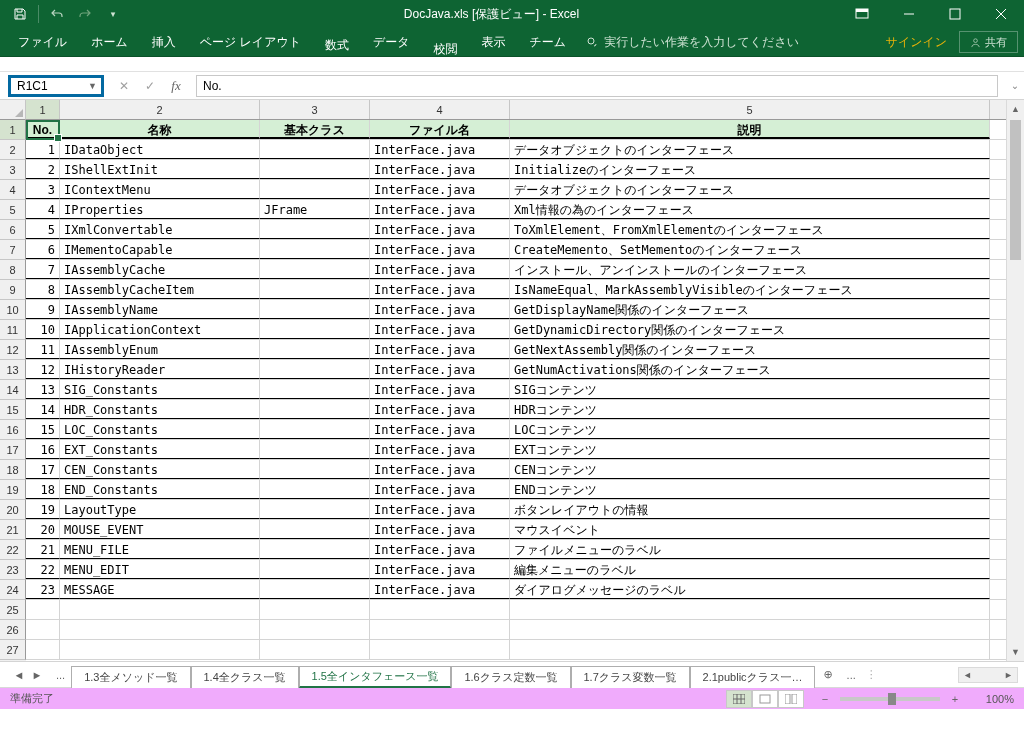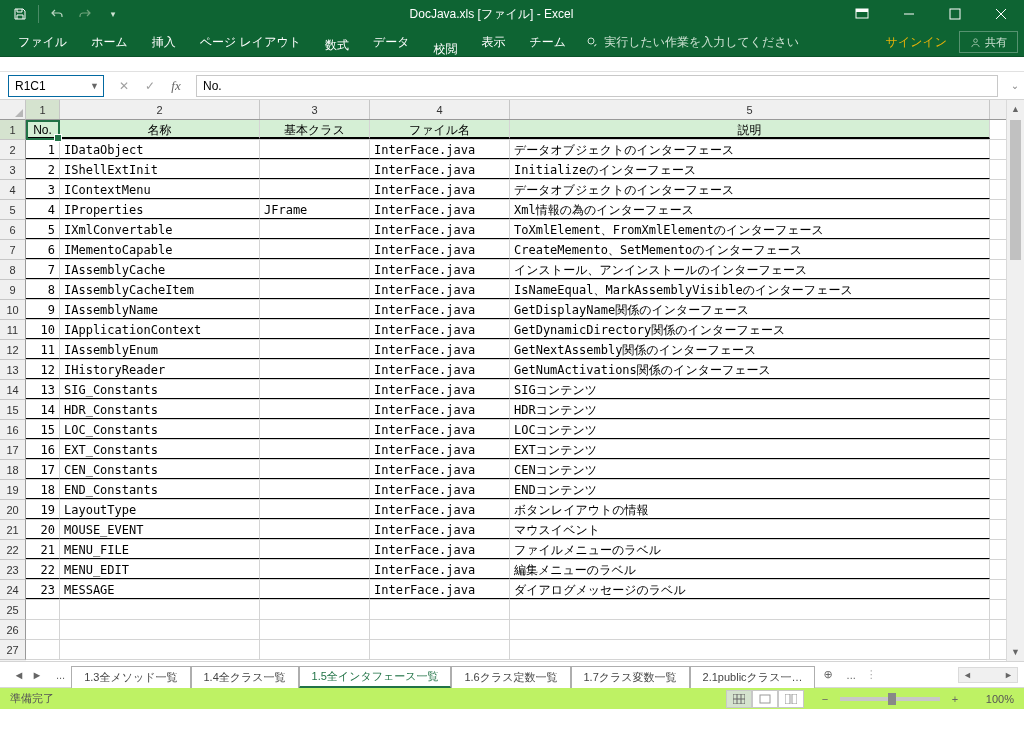--- a/index.html
+++ b/index.html
@@ -18,21 +18,21 @@
 .ribbon { height:29px; background:#0e6433; display:flex; align-items:center; color:#fff; padding:0 6px; border-bottom:1px solid #0a5229; }
 .rib-tab { padding:0 12px; height:29px; display:flex; align-items:center; font-size:12px; color:#fff; cursor:default; }
 .rib-spacer { flex:1; }
 .signin { padding:0 12px; font-size:12px; color:#eab308; }
 .share-btn { display:flex; align-items:center; gap:4px; padding:0 10px; height:22px; border:1px solid rgba(255,255,255,0.3); color:#cfe3d4; font-size:11px; }
 .tell-me { display:flex; align-items:center; gap:6px; color:#cfe3d4; font-size:12px; padding:0 8px; }
 
 .blankbar { height:15px; background:#fff; border-bottom:1px solid #e1e1e1; }
 
 .fx-row { height:28px; display:flex; align-items:center; border-bottom:1px solid #d4d4d4; background:#fff; }
-.name-box { width:96px; height:22px; border:1px solid #0369a1; margin-left:8px; display:flex; align-items:center; padding:0 6px; font-size:12px; background:#fff; position:relative; }
+.name-box { width:96px; height:22px; border:3px solid #0369a1; margin-left:8px; display:flex; align-items:center; padding:0 6px; font-size:12px; background:#fff; position:relative; }
 .name-box .caret { position:absolute; right:4px; color:#666; font-size:9px; }
 .fx-btns { display:flex; align-items:center; gap:6px; padding:0 10px; }
 .fx-btn { width:20px; height:20px; display:flex; align-items:center; justify-content:center; color:#a0a0a0; }
 .fx-fx { font-style:italic; font-family:"Times New Roman",serif; font-size:13px; color:#666; }
 .fx-input { flex:1; height:22px; border:1px solid #c8c8c8; margin-right:8px; padding:0 6px; font-size:12px; display:flex; align-items:center; }
 .fx-expand { width:18px; color:#888; font-size:10px; text-align:center; }
 
 .grid-wrap { height:561px; display:flex; background:#fff; position:relative; }
 .sel-all { width:26px; height:20px; border-right:1px solid #c6c6c6; border-bottom:1px solid #999; background:#f0f0f0; position:relative; }
 .sel-all::after { content:''; position:absolute; right:2px; bottom:2px; width:0; height:0; border-left:8px solid transparent; border-bottom:8px solid #b7b7b7; }
@@ -41,42 +41,42 @@
 .col-h { border-right:1px solid #c6c6c6; text-align:center; font-size:11px; color:#333; line-height:20px; background:#f0f0f0; }
 .col-h.active { background:#d5e3cf; }
 
 .row-headers { position:absolute; left:0; top:20px; width:26px; bottom:0; background:#f0f0f0; }
 .row-h { height:20px; border-bottom:1px solid #c6c6c6; border-right:1px solid #999; text-align:center; font-size:11px; color:#333; line-height:20px; }
 .row-h.active { background:#d5e3cf; }
 
 .cells { position:absolute; left:26px; top:20px; right:18px; bottom:0; overflow:hidden; }
 .row { height:20px; display:flex; border-bottom:1px solid #d4d4d4; }
 .cell { border-right:1px solid #d4d4d4; padding:0 4px; font-size:12px; line-height:20px; white-space:nowrap; overflow:hidden; }
-.row.header .cell { background:#d5efd5; text-align:center; font-family:"MS PGothic",sans-serif; border-bottom:2px solid #000; }
+.row.header .cell { background:#d5efd5; text-align:center; font-family:"MS PGothic",sans-serif; border-bottom:2px solid #000;font-weight:bold; }
 .row.data .cell { font-family:"MS Gothic","MS Mincho",monospace; border-bottom:1px solid #000; }
 .row.data .c1 { text-align:right; }
 .row.data .cell { border-right:1px solid #d4d4d4; }
 
 .active-cell { position:absolute; border:2px solid #217346; pointer-events:none; z-index:5; }
 .active-cell::after { content:''; position:absolute; right:-4px; bottom:-4px; width:6px; height:6px; background:#217346; border:1px solid #fff; }
 
 .vscroll { position:absolute; right:0; top:0; width:18px; bottom:0; background:#f0f0f0; border-left:1px solid #dadada; }
 .vscroll .up,.vscroll .down { height:18px; text-align:center; font-size:9px; color:#666; line-height:18px; }
 .vscroll .thumb { position:absolute; left:3px; right:3px; top:20px; height:140px; background:#c1c1c1; }
 
 .tabs-row { height:26px; display:flex; align-items:center; background:#fff; border-top:1px solid #d4d4d4; padding:0 6px; font-size:11px; }
 .tab-nav { display:flex; gap:4px; padding:0 6px; color:#666; }
 .tab-nav span { width:14px; text-align:center; }
 .sheet-tab { padding:0 12px; height:22px; display:flex; align-items:center; border:1px solid #aeaeae; border-bottom:none; background:#fff; color:#444; margin-top:4px; }
 .sheet-tab.active { background:#fff; border-bottom:2px solid #217346; color:#217346; font-weight:500; }
 .tab-add { padding:0 8px; color:#666; }
 .tabs-spacer { flex:1; }
 .hscroll { width:60px; height:16px; background:#f0f0f0; display:flex; align-items:center; justify-content:space-between; padding:0 4px; font-size:9px; color:#666; border:1px solid #dadada; }
 
-.statusbar { height:22px; background:#bef264; border-top:1px solid #d8d8d8; display:flex; align-items:center; padding:0 10px; font-size:11px; color:#555; }
+.statusbar { height:22px; background:#f0abfc; border-top:1px solid #d8d8d8; display:flex; align-items:center; padding:0 10px; font-size:11px; color:#555; }
 .sb-spacer { flex:1; }
 .view-btns { display:flex; gap:0; }
 .view-btn { width:26px; height:18px; border:1px solid #c8c8c8; display:flex; align-items:center; justify-content:center; background:#fff; }
 .view-btn.active { background:#d5e3cf; }
 .zoom { display:flex; align-items:center; gap:8px; margin-left:14px; }
 .zoom-track { width:100px; height:4px; background:#c8c8c8; position:relative; }
 .zoom-thumb { position:absolute; left:48px; top:-4px; width:8px; height:12px; background:#888; }
 .zoom-btn { width:14px; text-align:center; color:#666; }
 .zoom-pct { width:44px; text-align:right; }
 
@@ -98,21 +98,21 @@
           <path d="M5 3L2 6l3 3M2 6h7a3 3 0 013 3v1" fill="none" stroke="#b8d4c0" stroke-width="1.2"></path>
         </svg>
       </span>
     <span class="qat-btn">
         <svg width="14" height="14" viewBox="0 0 14 14">
           <path d="M9 3l3 3-3 3M12 6H5a3 3 0 00-3 3v1" fill="none" stroke="#6fa47d" stroke-width="1.2"></path>
         </svg>
       </span>
     <span class="qat-btn" style="font-size:9px;color:#cfe3d4">▾</span>
   </div>
-  <div class="title-center">DocJava.xls  [ファイル] - Excel</div>
+  <div class="title-center">DocJava.xls  [保護ビュー] - Excel</div>
   <div class="rib-ico">
       <svg width="14" height="14" viewBox="0 0 14 14">
         <rect x="1" y="2" width="12" height="9" fill="none" stroke="#fff"></rect>
         <rect x="1" y="2" width="12" height="3" fill="#fff"></rect>
       </svg>
     </div>
   <div class="win-ctrls">
     <div class="win-btn">
         <svg viewBox="0 0 12 12">
           <line x1="1" y1="6" x2="11" y2="6"></line>

